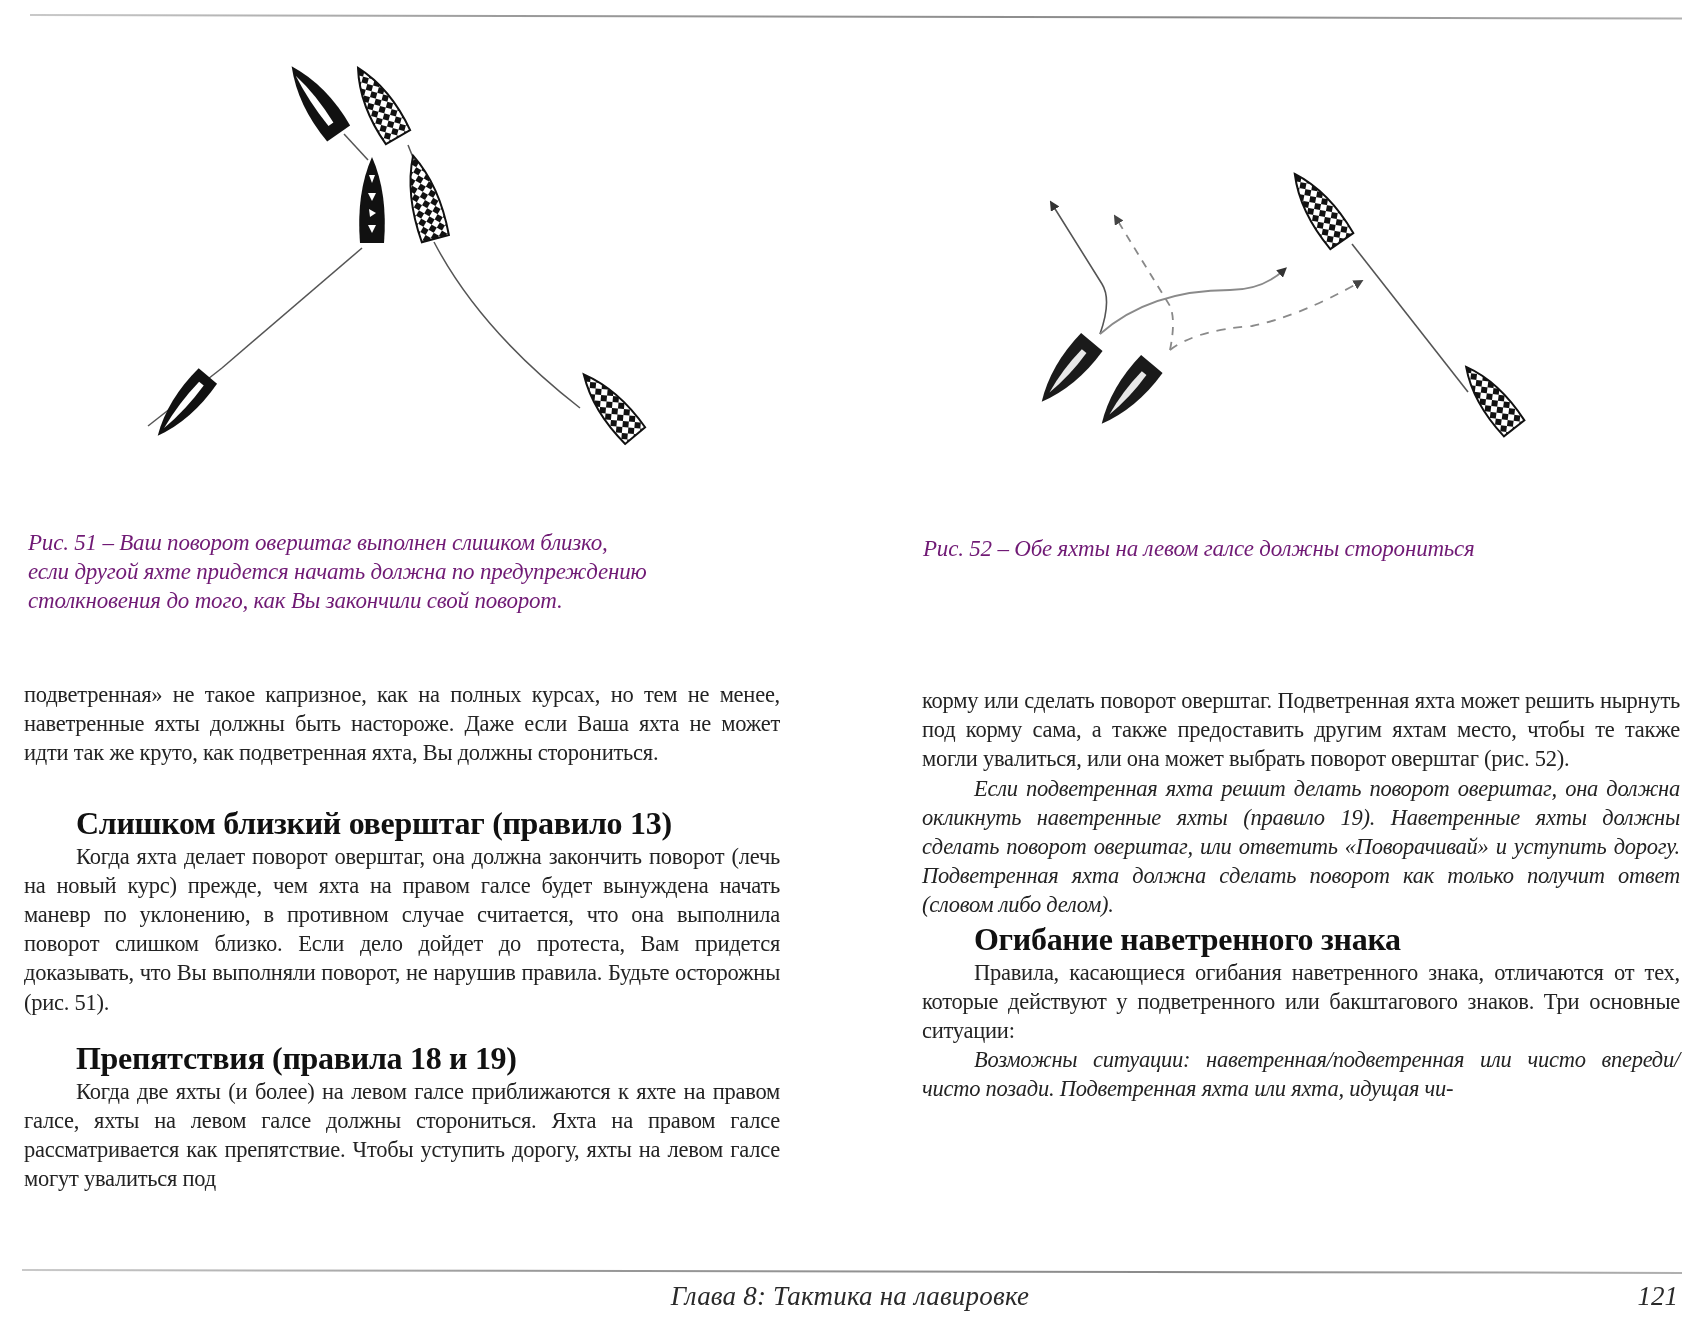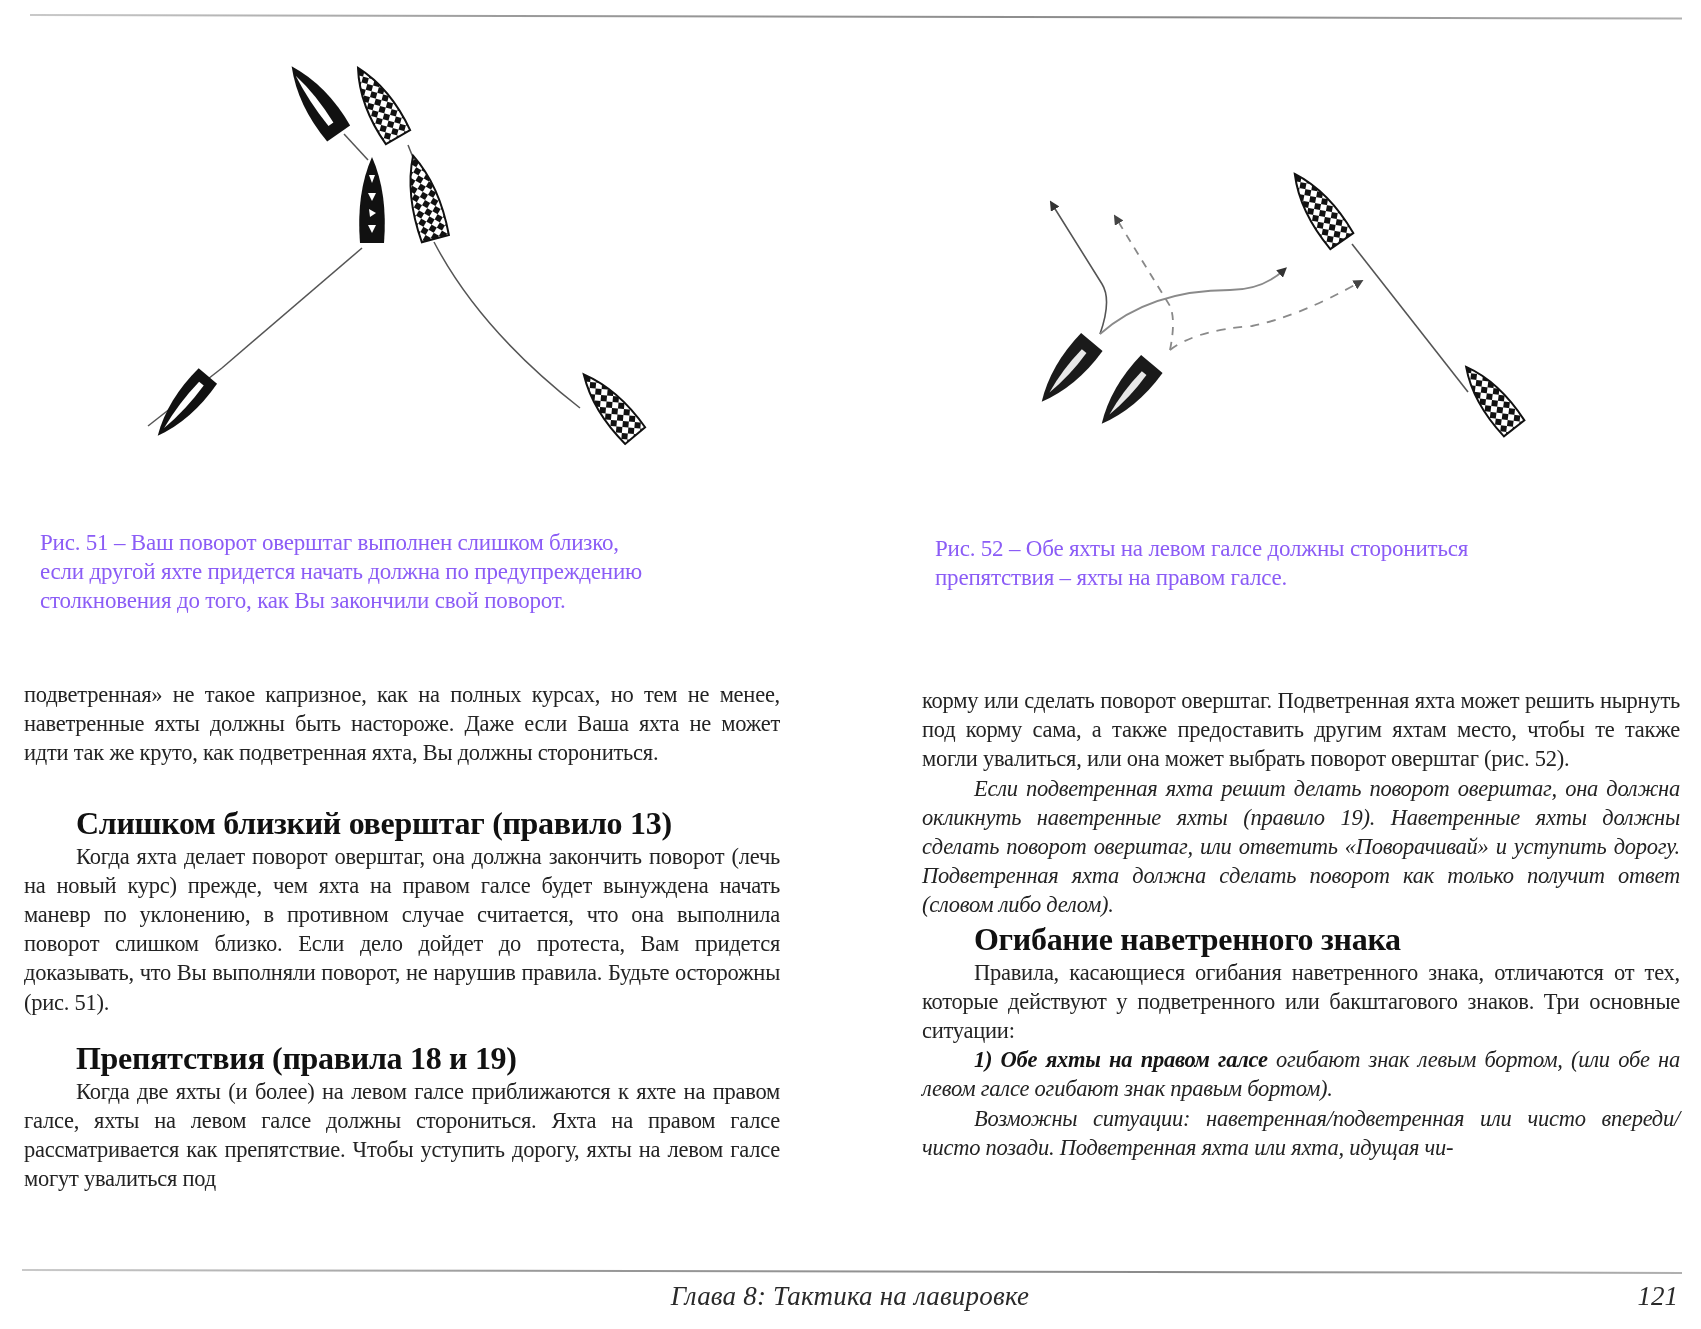--- a/index.html
+++ b/index.html
@@ -25,25 +25,25 @@
 
     .figure {
       position: absolute;
     }
     .figure svg { display: block; }
     #fig51 { left: 0; top: 40px; width: 850px; height: 460px; }
     #fig52 { left: 850px; top: 40px; width: 851px; height: 460px; }
 
     .caption {
       position: absolute;
+      font-style: italic;
       font-size: 23px;
       line-height: 29px;
-      color: #8b5cf6;
+      color: #701a75;
       letter-spacing: -0.2px;
-      margin-left: 12px;
     }
     #cap51 { left: 28px; top: 528px; width: 780px; }
     #cap52 { left: 923px; top: 534px; width: 740px; }
 
     .column {
       position: absolute;
       font-size: 22.5px;
       line-height: 29.2px;
       color: #232323;
       text-align: justify;
@@ -201,36 +201,34 @@
 </div>
 
 <div class="caption" id="cap51">
   <div>Рис. 51 – Ваш поворот оверштаг выполнен слишком близко,</div>
   <div>если другой яхте придется начать должна по предупреждению</div>
   <div>столкновения до того, как Вы закончили свой поворот.</div>
 </div>
 
 <div class="caption" id="cap52">
   <div>Рис. 52 – Обе яхты на левом галсе должны сторониться</div>
-  <div>препятствия – яхты на правом галсе.</div>
 </div>
 
 <div class="column" id="col-left">
   <p>подветренная» не такое капризное, как на полных курсах, но тем не менее, наветренные яхты должны быть настороже. Даже если Ваша яхта не может идти так же круто, как подветренная яхта, Вы должны сторониться.</p>
   <h2 id="h-close-tack">Слишком близкий оверштаг (правило 13)</h2>
   <p class="indent">Когда яхта делает поворот оверштаг, она должна закончить поворот (лечь на новый курс) прежде, чем яхта на правом галсе будет вынуждена начать маневр по уклонению, в противном случае считается, что она выполнила поворот слишком близко. Если дело дойдет до протеста, Вам придется доказывать, что Вы выполняли поворот, не нарушив правила. Будьте осторожны (рис. 51).</p>
   <h2 id="h-obstacles">Препятствия (правила 18 и 19)</h2>
   <p class="indent">Когда две яхты (и более) на левом галсе приближаются к яхте на правом галсе, яхты на левом галсе должны сторониться. Яхта на правом галсе рассматривается как препятствие. Чтобы уступить дорогу, яхты на левом галсе могут увалиться под</p>
 </div>
 
 <div class="column" id="col-right">
   <p>корму или сделать поворот оверштаг. Подветренная яхта может решить нырнуть под корму сама, а также предоставить другим яхтам место, чтобы те также могли увалиться, или она может выбрать поворот оверштаг (рис. 52).</p>
   <p class="indent">Если подветренная яхта решит делать поворот оверштаг, она должна окликнуть наветренные яхты (правило 19). Наветренные яхты должны сделать поворот оверштаг, или ответить «Поворачивай» и уступить дорогу. Подветренная яхта должна сделать поворот как только получит ответ (словом либо делом).</p>
   <h2 id="h-windward">Огибание наветренного знака</h2>
   <p class="indent">Правила, касающиеся огибания наветренного знака, отличаются от тех, которые действуют у подветренного или бакштагового знаков. Три основные ситуации:</p>
-  <p class="indent"><span class="bold">1) Обе яхты на правом галсе</span><span> огибают знак левым бортом, (или обе на левом галсе огибают знак правым бортом).</span></p>
   <p class="indent">Возможны ситуации: наветренная/подветренная или чисто впереди/чисто позади. Подветренная яхта или яхта, идущая чи-</p>
 </div>
 
 <div class="rule rule-bottom"></div>
 
 <div class="footer-title">Глава 8: Тактика на лавировке</div>
 <div class="page-number">121</div>
 
 </body></html>

